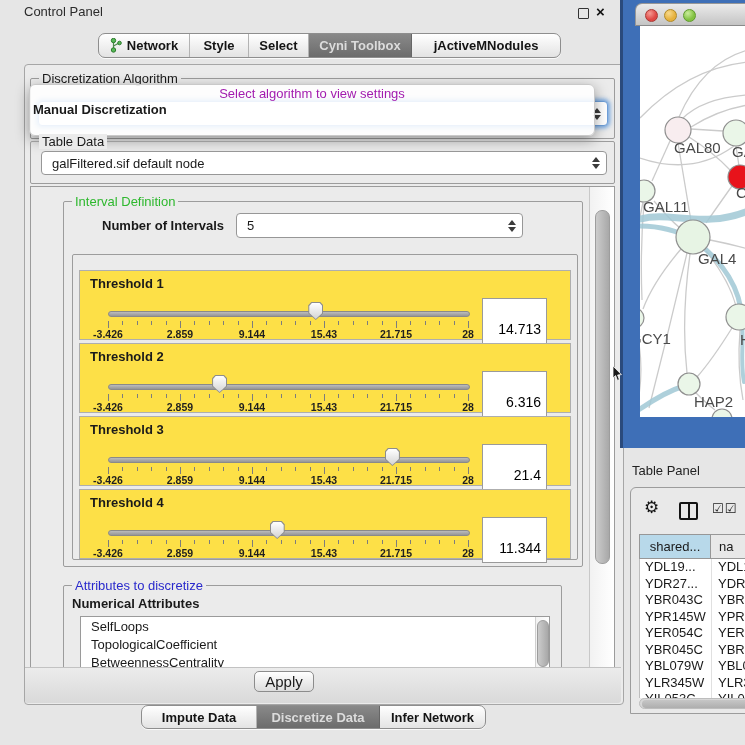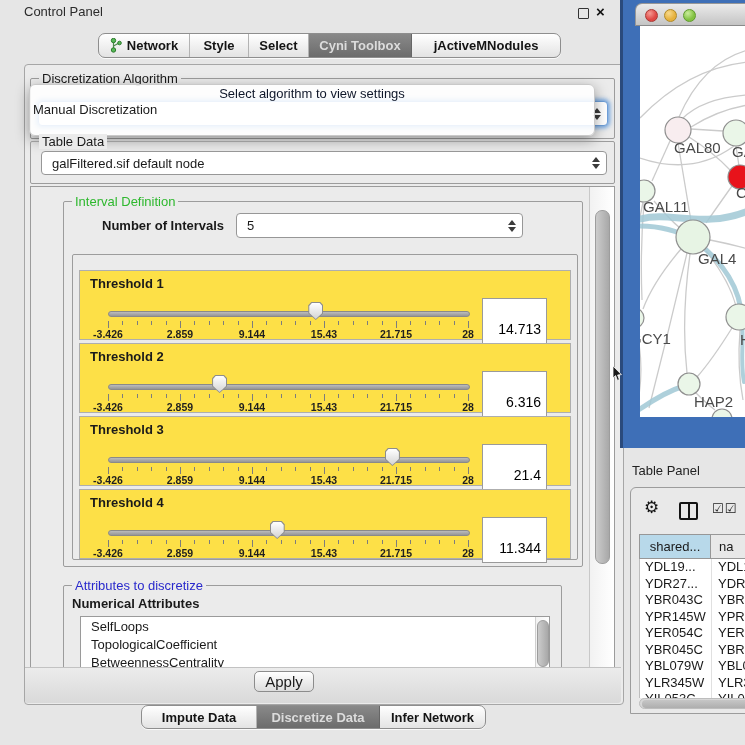--- a/index.html
+++ b/index.html
@@ -21,23 +21,23 @@
   .glabel{position:absolute;top:-8px;left:8px;background:#ebebeb;padding:0 3px;font-size:13px;line-height:15px;white-space:nowrap;}
   .glabel.green{color:#2eb82e;}
   .glabel.blue{color:#2929cc;}
   .combo{box-sizing:border-box;background:#fff;border:1px solid #979797;border-radius:4px;
          font-size:13px;display:flex;align-items:center;padding:0 24px 0 10px;white-space:nowrap;}
   .stepper{position:absolute;right:6px;top:50%;transform:translateY(-50%);display:flex;flex-direction:column;gap:2px;}
   .arr-up{width:0;height:0;border-left:4px solid transparent;border-right:4px solid transparent;border-bottom:5px solid #3c3c3c;}
   .arr-dn{width:0;height:0;border-left:4px solid transparent;border-right:4px solid transparent;border-top:5px solid #3c3c3c;}
   .popup{background:rgba(255,255,255,.88);border:1px solid #c9c9c9;border-radius:6px;
          box-shadow:0 4px 14px rgba(0,0,0,.38);}
-  .pp-prompt{text-align:center;color:#0f172a;font-size:13px;line-height:16px;margin-top:1px;}
+  .pp-prompt{text-align:center;color:#a21caf;font-size:13px;line-height:16px;margin-top:1px;}
   .pp-opt{font-size:13px;line-height:16px;padding-left:3px;white-space:nowrap;}
-  .pp-opt.b{font-weight:normal;}
+  .pp-opt.b{font-weight:bold;}
   .focus-combo{box-shadow:0 0 4px 2px rgba(90,150,220,.85);border-color:#6f9fd8;}
   .scrollpanel{background:#ebebeb;border:1px solid #9b9b9b;overflow:hidden;}
   .sb-track{background:linear-gradient(to right,#f2f2f2,#ffffff);border-left:1px solid #c8c8c8;}
   .sb-thumb{background:linear-gradient(to right,#cccccc,#a8a8a8);border:1px solid #9d9d9d;border-radius:7px;}
   .thr-panel{position:absolute;left:0;width:492px;height:70px;border:1px solid #aeaeae;background:#fde047;box-sizing:border-box;}
   .thr-label{position:absolute;left:10px;top:5px;font-size:13px;font-weight:bold;}
   .track{position:absolute;left:28px;top:40px;width:360px;height:4px;border-radius:3px;
          background:linear-gradient(#bcbcbc,#969696);border:1px solid #8a8a8a;}
   .thumb{position:absolute;width:15px;height:18px;top:31px;}
   .thumb .o,.thumb .i{position:absolute;clip-path:polygon(50% 100%,0% 62%,0% 18%,20% 0%,80% 0%,100% 18%,100% 62%);}

